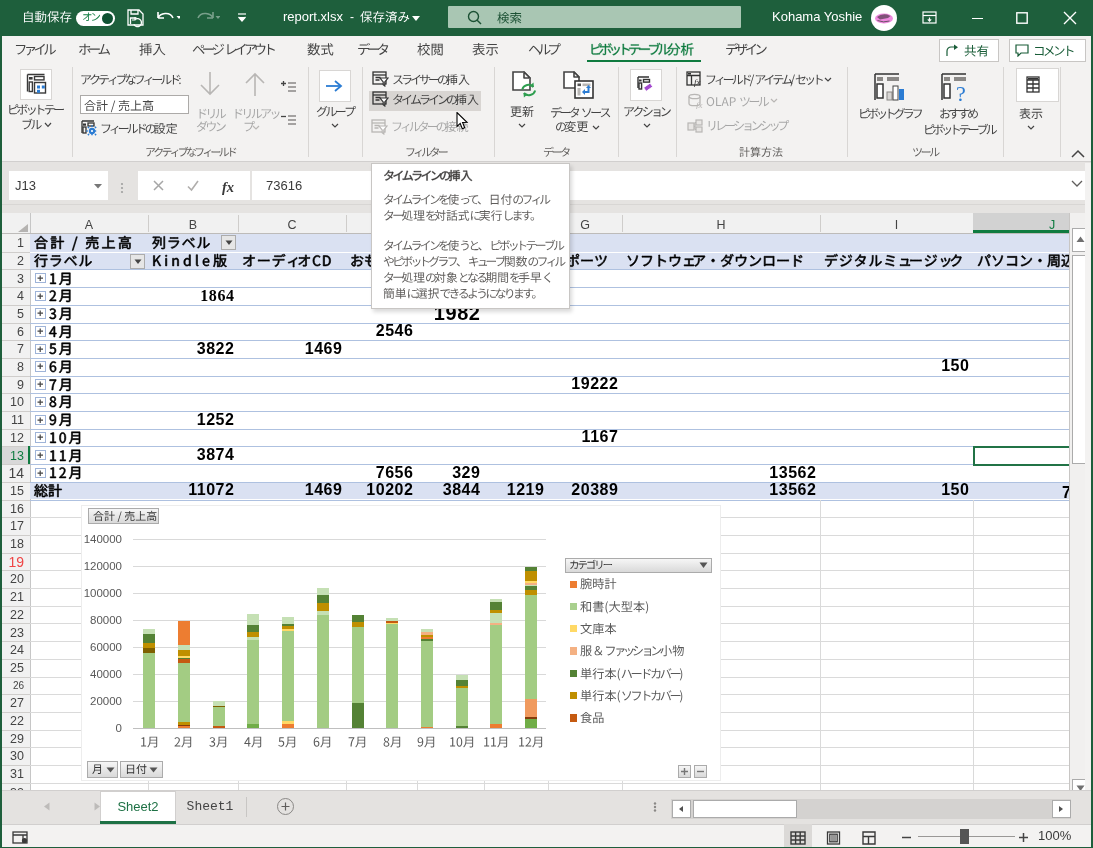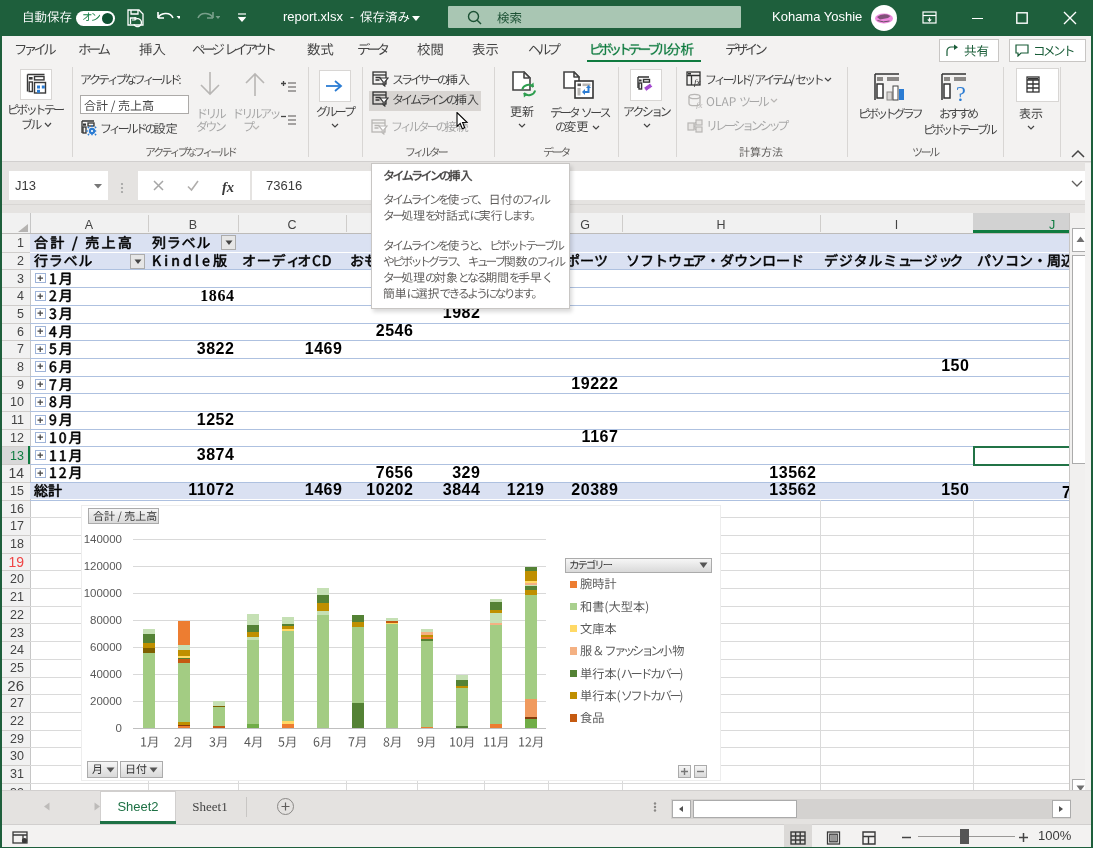--- a/index.html
+++ b/index.html
@@ -1007,21 +1007,21 @@
 <div style="position:absolute;top:590.1px;font-family:'Liberation Sans',sans-serif;font-size:12.5px;color:#444444;white-space:pre;line-height:14.4px;left:24.0px;transform:translateX(-100%)">21</div>
 <div style="position:absolute;left:0.0px;top:605.7px;width:30.0px;height:1.0px;background:#cfcdcb"></div>
 <div style="position:absolute;top:607.8px;font-family:'Liberation Sans',sans-serif;font-size:12.5px;color:#444444;white-space:pre;line-height:14.4px;left:24.0px;transform:translateX(-100%)">22</div>
 <div style="position:absolute;left:0.0px;top:623.4px;width:30.0px;height:1.0px;background:#cfcdcb"></div>
 <div style="position:absolute;top:625.5px;font-family:'Liberation Sans',sans-serif;font-size:12.5px;color:#444444;white-space:pre;line-height:14.4px;left:24.0px;transform:translateX(-100%)">23</div>
 <div style="position:absolute;left:0.0px;top:641.1px;width:30.0px;height:1.0px;background:#cfcdcb"></div>
 <div style="position:absolute;top:643.2px;font-family:'Liberation Sans',sans-serif;font-size:12.5px;color:#444444;white-space:pre;line-height:14.4px;left:24.0px;transform:translateX(-100%)">24</div>
 <div style="position:absolute;left:0.0px;top:658.8px;width:30.0px;height:1.0px;background:#cfcdcb"></div>
 <div style="position:absolute;top:660.9px;font-family:'Liberation Sans',sans-serif;font-size:12.5px;color:#444444;white-space:pre;line-height:14.4px;left:24.0px;transform:translateX(-100%)">25</div>
 <div style="position:absolute;left:0.0px;top:676.5px;width:30.0px;height:1.0px;background:#cfcdcb"></div>
-<div style="position:absolute;top:678.6px;font-family:'Liberation Sans',sans-serif;font-size:15px;color:#444444;white-space:pre;line-height:14.4px;left:24.0px;transform:translateX(-100%)">26</div>
+<div style="position:absolute;top:678.6px;font-family:'Liberation Sans',sans-serif;font-size:10px;color:#444444;white-space:pre;line-height:14.4px;left:24.0px;transform:translateX(-100%)">26</div>
 <div style="position:absolute;left:0.0px;top:694.2px;width:30.0px;height:1.0px;background:#cfcdcb"></div>
 <div style="position:absolute;top:696.3px;font-family:'Liberation Sans',sans-serif;font-size:12.5px;color:#444444;white-space:pre;line-height:14.4px;left:24.0px;transform:translateX(-100%)">27</div>
 <div style="position:absolute;left:0.0px;top:711.9px;width:30.0px;height:1.0px;background:#cfcdcb"></div>
 <div style="position:absolute;top:714.0px;font-family:'Liberation Sans',sans-serif;font-size:12.5px;color:#444444;white-space:pre;line-height:14.4px;left:24.0px;transform:translateX(-100%)">22</div>
 <div style="position:absolute;left:0.0px;top:729.6px;width:30.0px;height:1.0px;background:#cfcdcb"></div>
 <div style="position:absolute;top:731.7px;font-family:'Liberation Sans',sans-serif;font-size:12.5px;color:#444444;white-space:pre;line-height:14.4px;left:24.0px;transform:translateX(-100%)">29</div>
 <div style="position:absolute;left:0.0px;top:747.3px;width:30.0px;height:1.0px;background:#cfcdcb"></div>
 <div style="position:absolute;top:749.4px;font-family:'Liberation Sans',sans-serif;font-size:12.5px;color:#444444;white-space:pre;line-height:14.4px;left:24.0px;transform:translateX(-100%)">30</div>
 <div style="position:absolute;left:0.0px;top:765.0px;width:30.0px;height:1.0px;background:#cfcdcb"></div>
 <div style="position:absolute;top:767.1px;font-family:'Liberation Sans',sans-serif;font-size:12.5px;color:#444444;white-space:pre;line-height:14.4px;left:24.0px;transform:translateX(-100%)">31</div>
@@ -1330,21 +1330,21 @@
       <use href="#g115" x="1396"></use>
     </g>
   </svg>
 <svg style="position:absolute;left:34.0px;top:482.8px;overflow:visible" width="28.0" height="15.0">
     <g fill="#000" stroke="#000" stroke-width="45" transform="translate(0 12.88) scale(0.01400 -0.01400)">
       <use href="#g125" x="0"></use>
       <use href="#g54" x="1000"></use>
     </g>
   </svg>
 <div style="position:absolute;top:286.6px;font-family:Liberation Serif, serif;font-size:16.0px;color:#000000;white-space:pre;line-height:18.4px;font-weight:bold;letter-spacing:0.55px;left:234.5px;transform:translateX(-100%)">1864</div>
-<div style="position:absolute;top:304.3px;font-family:'Liberation Sans',sans-serif;font-size:16.0px;color:#000000;white-space:pre;line-height:18.4px;font-weight:bold;letter-spacing:0.55px;left:480.5px;transform:translateX(-100%)">1982</div>
+<div style="position:absolute;top:304.3px;font-family:'Liberation Sans',sans-serif;font-size:20px;color:#000000;white-space:pre;line-height:18.4px;font-weight:bold;letter-spacing:0.55px;left:480.5px;transform:translateX(-100%)">1982</div>
 <div style="position:absolute;top:322.0px;font-family:'Liberation Sans',sans-serif;font-size:16.0px;color:#000000;white-space:pre;line-height:18.4px;font-weight:bold;letter-spacing:0.55px;left:413.5px;transform:translateX(-100%)">2546</div>
 <div style="position:absolute;top:339.7px;font-family:'Liberation Sans',sans-serif;font-size:16.0px;color:#000000;white-space:pre;line-height:18.4px;font-weight:bold;letter-spacing:0.55px;left:234.5px;transform:translateX(-100%)">3822</div>
 <div style="position:absolute;top:339.7px;font-family:'Liberation Sans',sans-serif;font-size:16.0px;color:#000000;white-space:pre;line-height:18.4px;font-weight:bold;letter-spacing:0.55px;left:342.5px;transform:translateX(-100%)">1469</div>
 <div style="position:absolute;top:357.4px;font-family:'Liberation Sans',sans-serif;font-size:16.0px;color:#000000;white-space:pre;line-height:18.4px;font-weight:bold;letter-spacing:0.55px;left:969.5px;transform:translateX(-100%)">150</div>
 <div style="position:absolute;top:375.1px;font-family:'Liberation Sans',sans-serif;font-size:16.0px;color:#000000;white-space:pre;line-height:18.4px;font-weight:bold;letter-spacing:0.55px;left:618.5px;transform:translateX(-100%)">19222</div>
 <div style="position:absolute;top:410.5px;font-family:'Liberation Sans',sans-serif;font-size:16.0px;color:#000000;white-space:pre;line-height:18.4px;font-weight:bold;letter-spacing:0.55px;left:234.5px;transform:translateX(-100%)">1252</div>
 <div style="position:absolute;top:428.2px;font-family:'Liberation Sans',sans-serif;font-size:16.0px;color:#000000;white-space:pre;line-height:18.4px;font-weight:bold;letter-spacing:0.55px;left:618.5px;transform:translateX(-100%)">1167</div>
 <div style="position:absolute;top:445.9px;font-family:'Liberation Sans',sans-serif;font-size:16.0px;color:#000000;white-space:pre;line-height:18.4px;font-weight:bold;letter-spacing:0.55px;left:234.5px;transform:translateX(-100%)">3874</div>
 <div style="position:absolute;top:463.6px;font-family:'Liberation Sans',sans-serif;font-size:16.0px;color:#000000;white-space:pre;line-height:18.4px;font-weight:bold;letter-spacing:0.55px;left:413.5px;transform:translateX(-100%)">7656</div>
 <div style="position:absolute;top:463.6px;font-family:'Liberation Sans',sans-serif;font-size:16.0px;color:#000000;white-space:pre;line-height:18.4px;font-weight:bold;letter-spacing:0.55px;left:480.5px;transform:translateX(-100%)">329</div>
@@ -1816,21 +1816,21 @@
 <div style="position:absolute;left:0.0px;top:790.0px;width:1093.0px;height:1.0px;background:#d1cfce"></div>
 <svg style="position:absolute;left:42.0px;top:802.0px;" width="10.0" height="9.0" viewBox="0 0 10.0 9.0">
     <path d="M7.5 0.5 L2 4.5 L7.5 8.5 Z" fill="#bdbbb9"></path>
   </svg>
 <svg style="position:absolute;left:92.0px;top:802.0px;" width="10.0" height="9.0" viewBox="0 0 10.0 9.0">
     <path d="M2.5 0.5 L8 4.5 L2.5 8.5 Z" fill="#bdbbb9"></path>
   </svg>
 <div style="position:absolute;left:100.0px;top:791.0px;width:76.0px;height:33.0px;background:#ffffff;border:1px solid #d1cfce;box-sizing:border-box"></div>
 <div style="position:absolute;left:100.0px;top:821.0px;width:76.0px;height:3.0px;background:#1e7145"></div>
 <div style="position:absolute;top:800.3px;font-family:'Liberation Sans',sans-serif;font-size:13.0px;color:#1e7145;white-space:pre;line-height:14.9px;left:138.0px;transform:translateX(-50%)">Sheet2</div>
-<div style="position:absolute;top:800.3px;font-family:Liberation Serif, serif;font-size:13.0px;color:#444444;white-space:pre;line-height:14.9px;left:210.0px;transform:translateX(-50%)">Sheet1</div>
+<div style="position:absolute;top:800.3px;font-family:Liberation Mono, monospace;font-size:13.0px;color:#444444;white-space:pre;line-height:14.9px;left:210.0px;transform:translateX(-50%)">Sheet1</div>
 <div style="position:absolute;left:246.0px;top:797.0px;width:1.0px;height:20.0px;background:#c8c6c4"></div>
 <div style="position:absolute;left:277px;top:798px;width:17px;height:17px;border-radius:50%;border:1px solid #8a8886;box-sizing:border-box"></div>
 <svg style="position:absolute;left:277.0px;top:798.0px;" width="17.0" height="17.0" viewBox="0 0 17.0 17.0">
     <path d="M8.5 4.5 v8 M4.5 8.5 h8" stroke="#605e5c" stroke-width="1.2"></path>
   </svg>
 <svg style="position:absolute;left:652.0px;top:802.0px;" width="6.0" height="10.0" viewBox="0 0 6.0 10.0">
     <g fill="#8a8886">
       <circle cx="3" cy="1.5" r="1.2"></circle>
       <circle cx="3" cy="5" r="1.2"></circle>
       <circle cx="3" cy="8.5" r="1.2"></circle>

